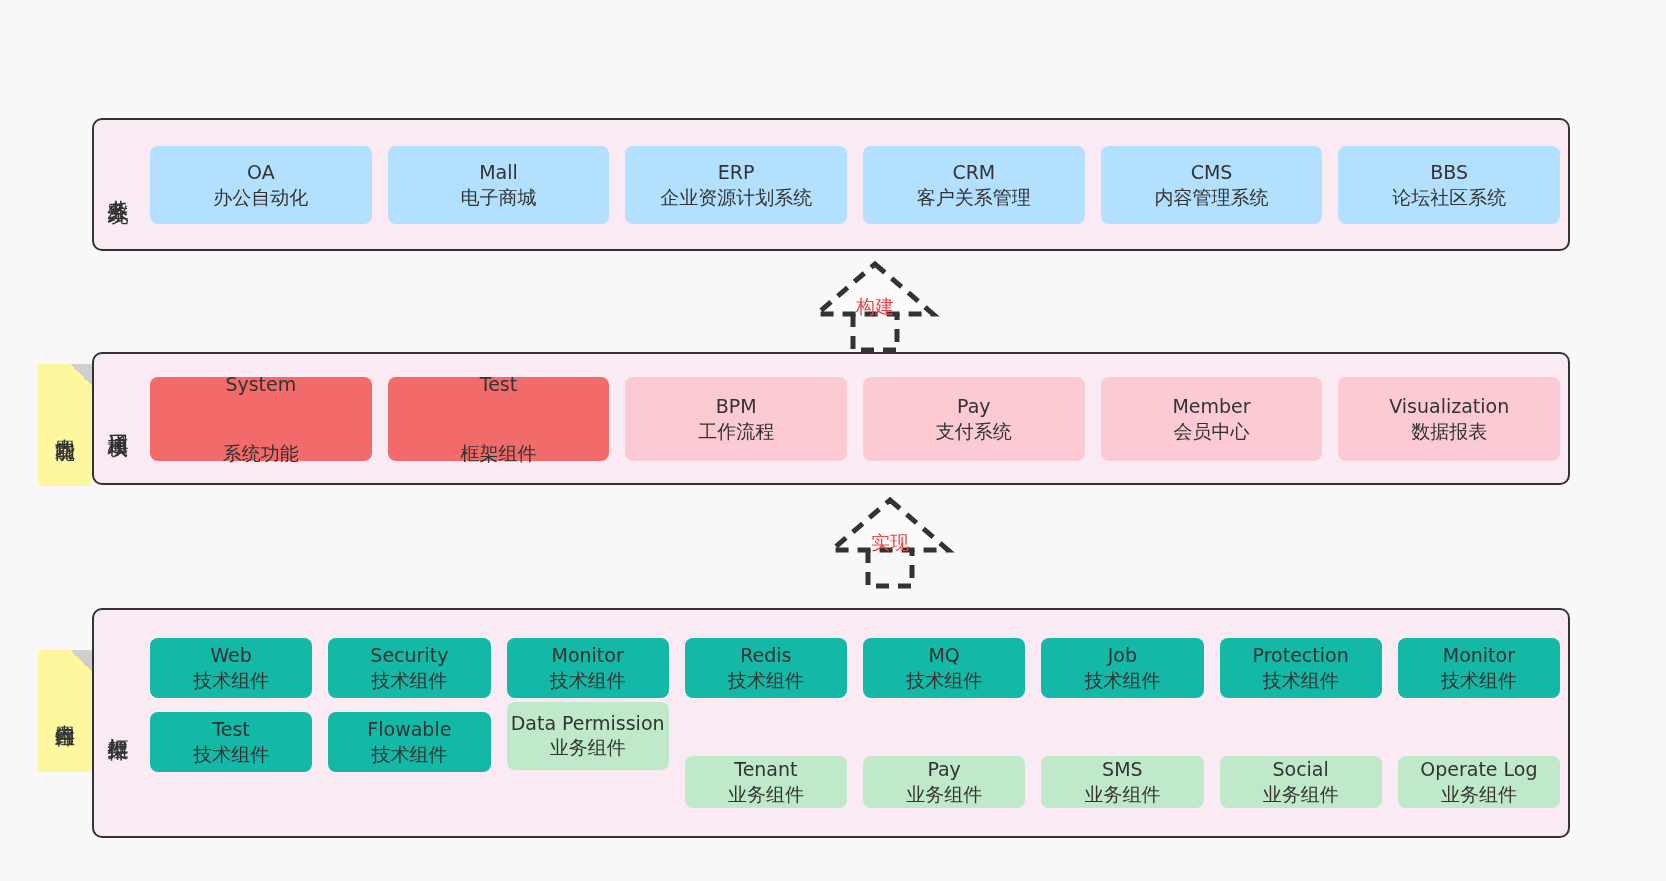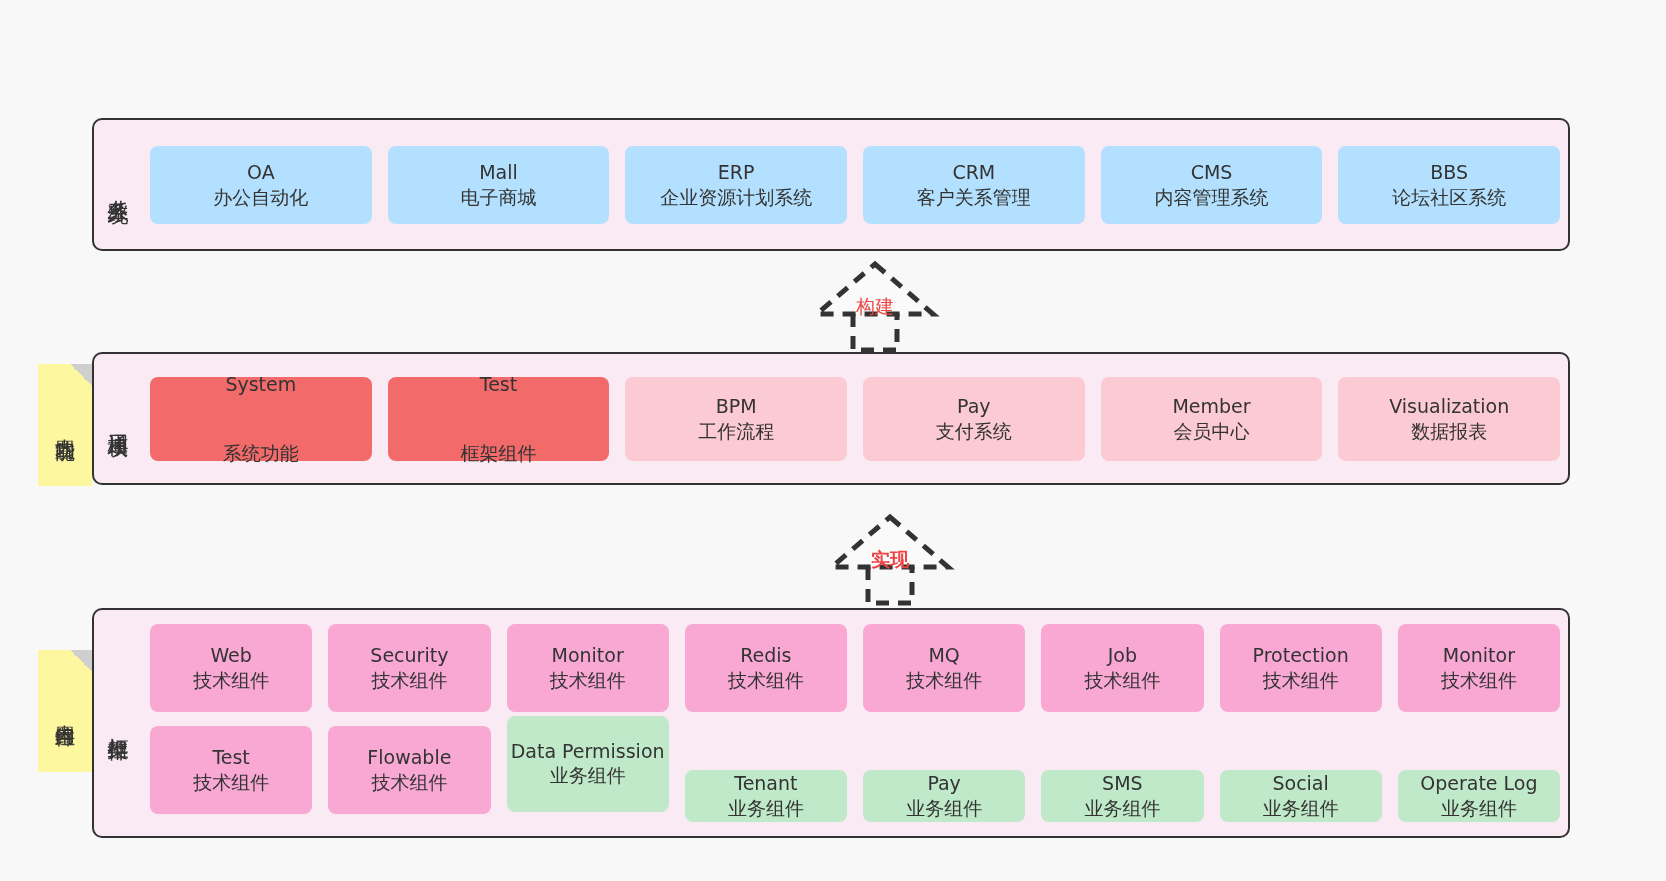--- a/index.html
+++ b/index.html
@@ -84,23 +84,23 @@
     padding: 6px 4px;
     box-sizing: border-box;
     user-select: none;
   }
   .card .en { white-space: nowrap; }
   .card .cn { white-space: nowrap; }
 
   .card.blue   { background: #b3e0ff; height: 78px; }
   .card.red    { background: #f26a6a; height: 84px; gap: 44px; }
   .card.pink   { background: #fccad3; height: 84px; }
-  .card.green  { background: #f9a8d4; height: 88px; }
+  .card.green  { background: #14b8a6; height: 60px; }
   .card.mint   { background: #bfe9c8; height: 52px; margin-top: 44px; }
-  .card.mint.tall { height: 96px; margin-top: -10px; }
+  .card.mint.tall { height: 68px; margin-top: -10px; }
   .card.mint.tall .en { white-space: normal; line-height: 1.2; }
 
   
   .sticky {
     position: absolute;
     width: 54px;
     background: #fdf8a0;
     color: #333;
     font-size: 20px;
     line-height: 1.15;
@@ -212,21 +212,21 @@
         <span class="en">Member</span>
         <span class="cn">会员中心</span>
       </div>
       <div class="card pink">
         <span class="en">Visualization</span>
         <span class="cn">数据报表</span>
       </div>
     </div>
   </div>
 
-  <div class="arrow" style="left:815px; top:511px;font-weight:bold;">
+  <div class="arrow" style="left:815px; top:494px;">
     <svg viewBox="0 0 150 96" preserveAspectRatio="none" aria-hidden="true">
       <polygon points="75,6 133,56 17,56" fill="#fafafa" stroke="#333333" stroke-width="5" stroke-dasharray="13,9" stroke-linejoin="miter"></polygon>
       <path d="M53,56 L53,92 L97,92 L97,56" fill="none" stroke="#333333" stroke-width="5" stroke-dasharray="13,9"></path>
     </svg>
     <div class="arrow-label">实现</div>
   </div>
 
   <div class="sticky" style="left:38px; top:650px; height:122px;">
     <span>内置组件</span>
   </div>

